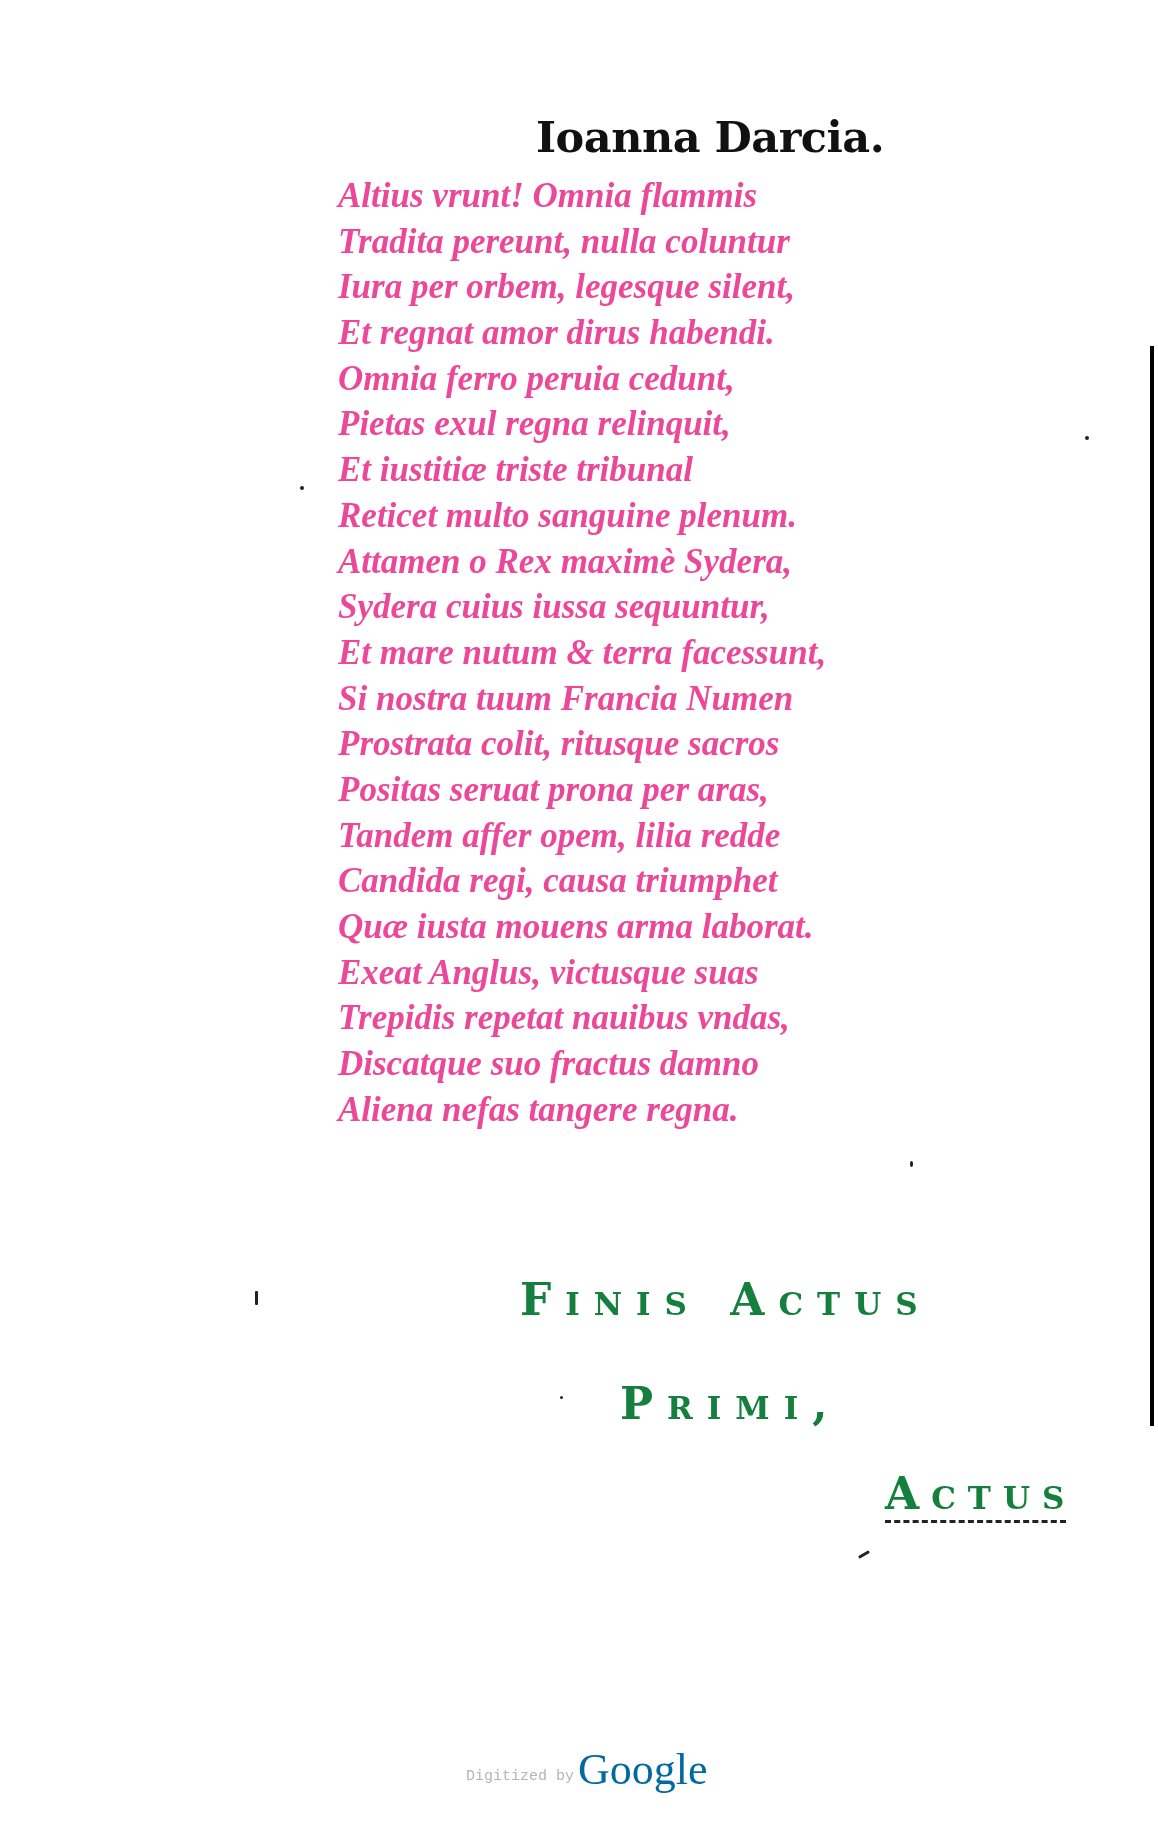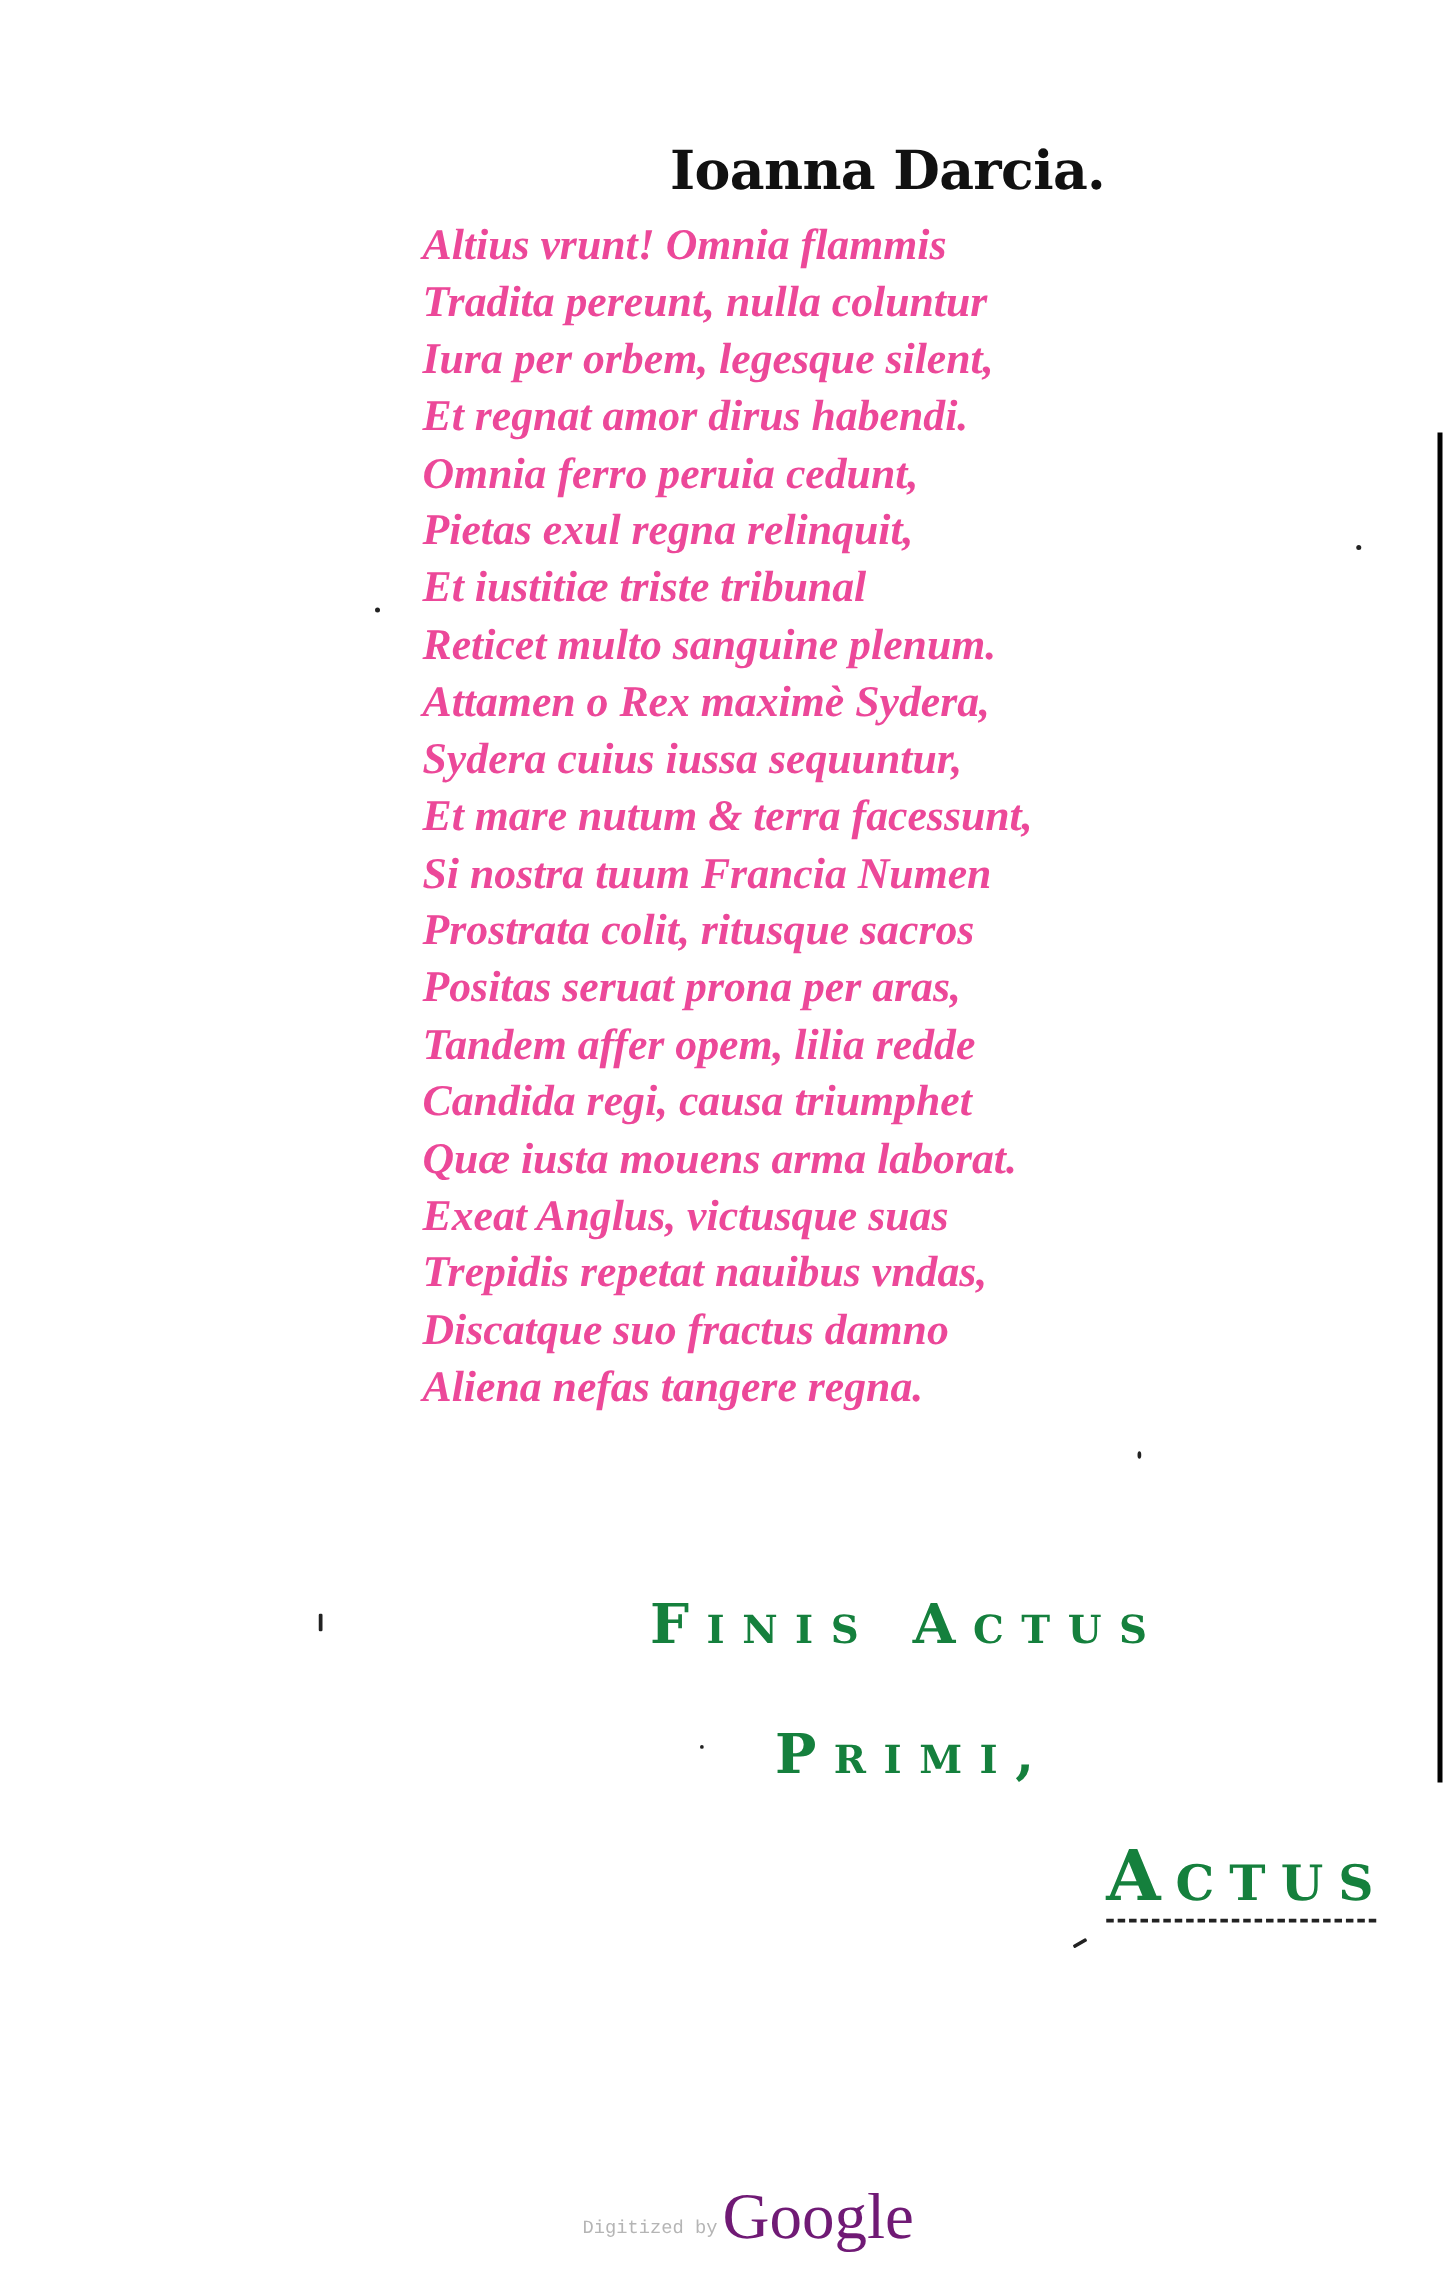--- a/index.html
+++ b/index.html
@@ -19,31 +19,31 @@
     }
     .verse-line { height: 45.7px; }
     .smallcaps {
       position: absolute;
       font-family: "DejaVu Serif", "Liberation Serif", serif;
       font-weight: bold; color: #15803d; white-space: nowrap;
       font-variant: small-caps; letter-spacing: 14px;
     }
     .finis { left: 520px; top: 1258px; font-size: 44px; }
     .primi { left: 620px; top: 1362px; font-size: 44px; }
-    .actus-next { left: 885px; top: 1452px; font-size: 56px; letter-spacing: 12px; }
+    .actus-next { left: 885px; top: 1452px; font-size: 44px; letter-spacing: 12px; }
     .actus-next::after {
       content: ""; position: absolute; left: 0; right: 10px; bottom: -4px;
       border-bottom: 3px dashed #222;
     }
     .watermark {
       position: absolute; left: 466px; top: 1728px; white-space: nowrap;
       color: #b5b5b5;
     }
     .wm-small { font-family: Liberation Mono, monospace; font-size: 15px; vertical-align: 4px; }
-    .wm-big { font-family: "Liberation Serif", serif; font-size: 52px; color: #701a75; }
+    .wm-big { font-family: "Liberation Serif", serif; font-size: 44px; color: #0369a1; }
     .edge-line {
       position: absolute; left: 1150px; top: 330px; width: 4px; height: 1080px;
       background: #000;
     }
     .bottom-rule {
       position: absolute; left: 180px; top: 1810px; width: 100px; height: 2px; background: #999;
     }
     .speck { position: absolute; background: #222; border-radius: 50%; }
   </style>
 </head>

